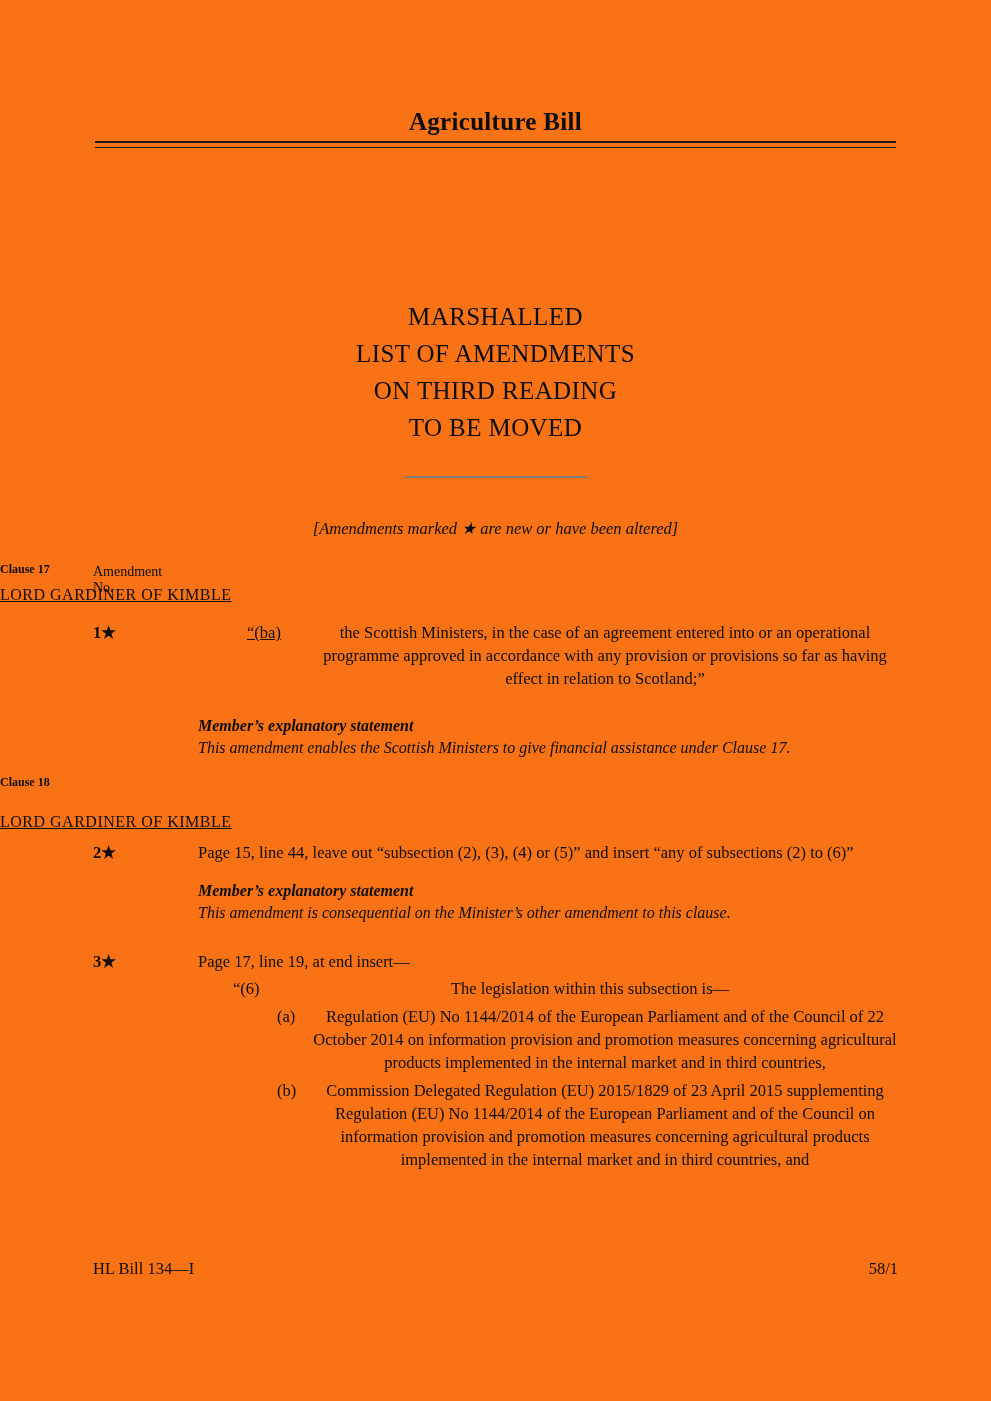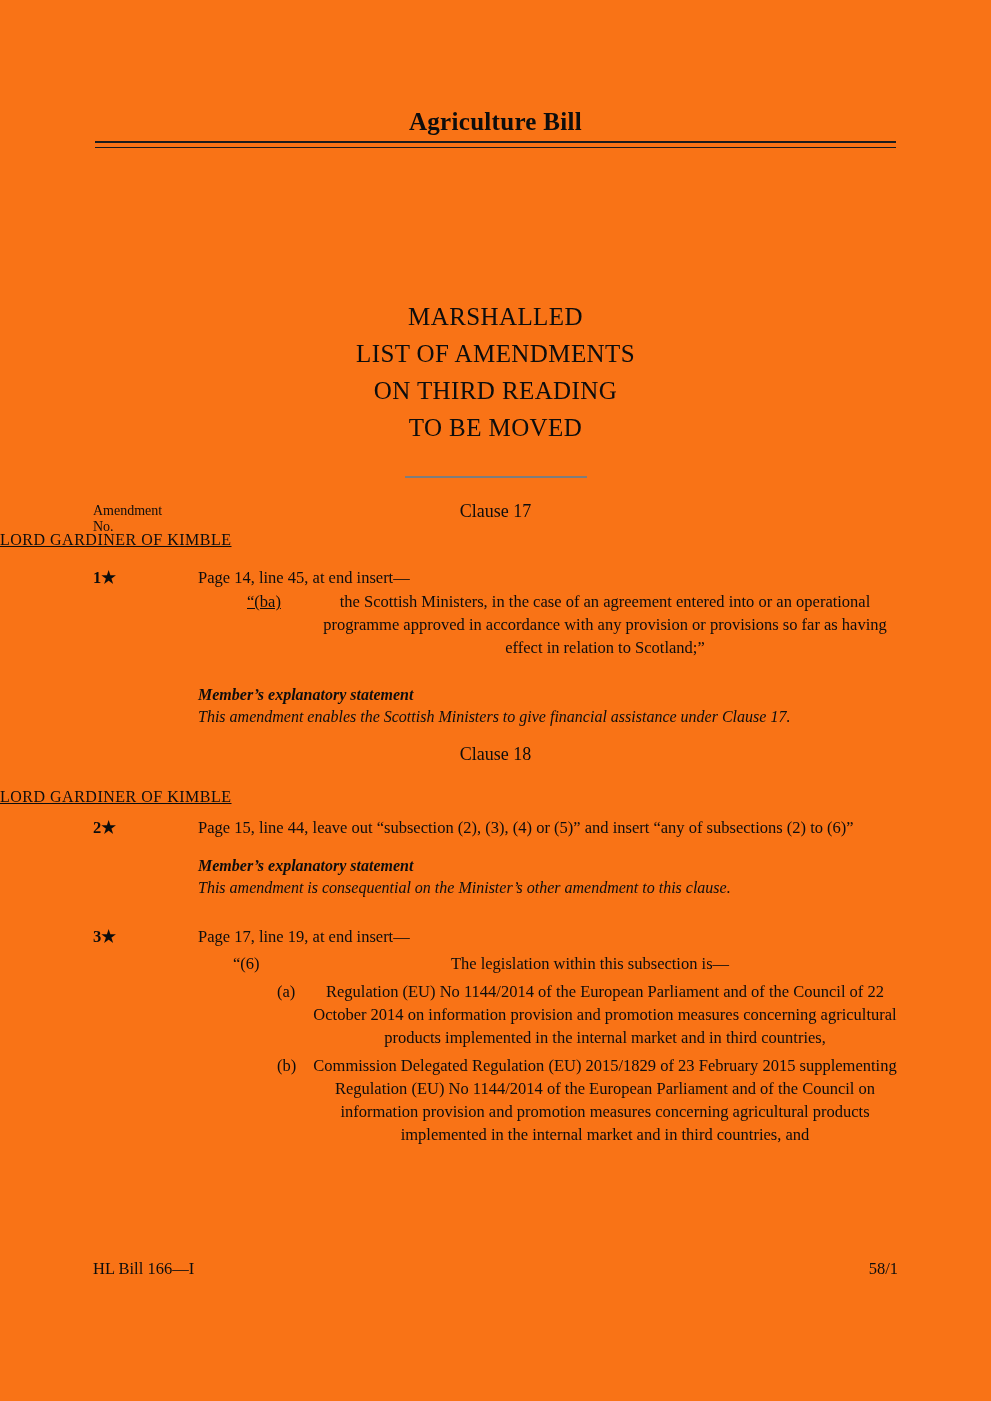--- a/index.html
+++ b/index.html
@@ -43,21 +43,21 @@
     margin-top:41px;
     text-align:center;
     font-style:italic;
     font-size:16.5px;
   }
   .amdno-row { position:relative; margin-top:23px; }
   .amdno {
     position:absolute; left:93px; top:2px;
     font-weight:400; font-size:14px; line-height:16px;
   }
-  .clause-heading { text-align:center; font-weight:400; font-size:18px; }
+  .clause-heading { font-weight:700; font-size:12px; }
   .sponsor {
     text-align:left; font-size:16px;
     letter-spacing:0.5px; margin-top:9px;text-decoration:underline;
   }
   .amendment {
     position:relative;
     margin:0 93px 0 198px;
     font-size:16.5px;
     line-height:23px;
   }
@@ -103,33 +103,33 @@
 
   <div class="headers">
     <div>MARSHALLED</div>
     <div>LIST OF AMENDMENTS</div>
     <div>ON THIRD READING</div>
     <div>TO BE MOVED</div>
   </div>
 
   <div class="short-rule"></div>
 
+  <div class="note">[Amendments marked ★ are new or have been altered]</div>
 
   <div class="amdno-row">
     <div class="amdno">
       <div>Amendment</div>
       <div>No.</div>
     </div>
     <div class="clause-heading">Clause 17</div>
   </div>
   <div class="sponsor">LORD GARDINER OF KIMBLE</div>
 
   <div class="amendment amendment-1">
     <div class="amd-num">1★</div>
-    <p class="instr">Page 14, line 45, at end insert—</p>
     <div class="q-row row-ba">
       <span class="q-label">“(ba)</span>
       <p class="q-text just">the Scottish Ministers, in the case of an agreement entered into or an operational programme approved in accordance with any provision or provisions so far as having effect in relation to Scotland;”</p>
     </div>
   </div>
   <div class="explan">
     <p class="explan-head">Member’s explanatory statement</p>
     <p>This amendment enables the Scottish Ministers to give financial assistance under Clause 17.</p>
   </div>
 
@@ -151,22 +151,22 @@
     <div class="q-row row-sub6">
       <span class="q-label">“(6)</span>
       <p class="q-text">The legislation within this subsection is—</p>
     </div>
     <div class="q-row q-item">
       <span class="q-label">(a)</span>
       <p class="q-text just">Regulation (EU) No 1144/2014 of the European Parliament and of the Council of 22 October 2014 on information provision and promotion measures concerning agricultural products implemented in the internal market and in third countries,</p>
     </div>
     <div class="q-row q-item">
       <span class="q-label">(b)</span>
-      <p class="q-text just">Commission Delegated Regulation (EU) 2015/1829 of 23 February 2015 supplementing Regulation (EU) No 1144/2014 of the European Parliament and of the Council on information provision and promotion measures concerning agricultural products implemented in the internal market and in third countries, and</p>
+      <p class="q-text just">Commission Delegated Regulation (EU) 2015/1829 of 23 April 2015 supplementing Regulation (EU) No 1144/2014 of the European Parliament and of the Council on information provision and promotion measures concerning agricultural products implemented in the internal market and in third countries, and</p>
     </div>
   </div>
 
   <div class="footer">
-    <span>HL Bill 166—I</span>
+    <span>HL Bill 134—I</span>
     <span>58/1</span>
   </div>
 
 </div>
 
 </body></html>

